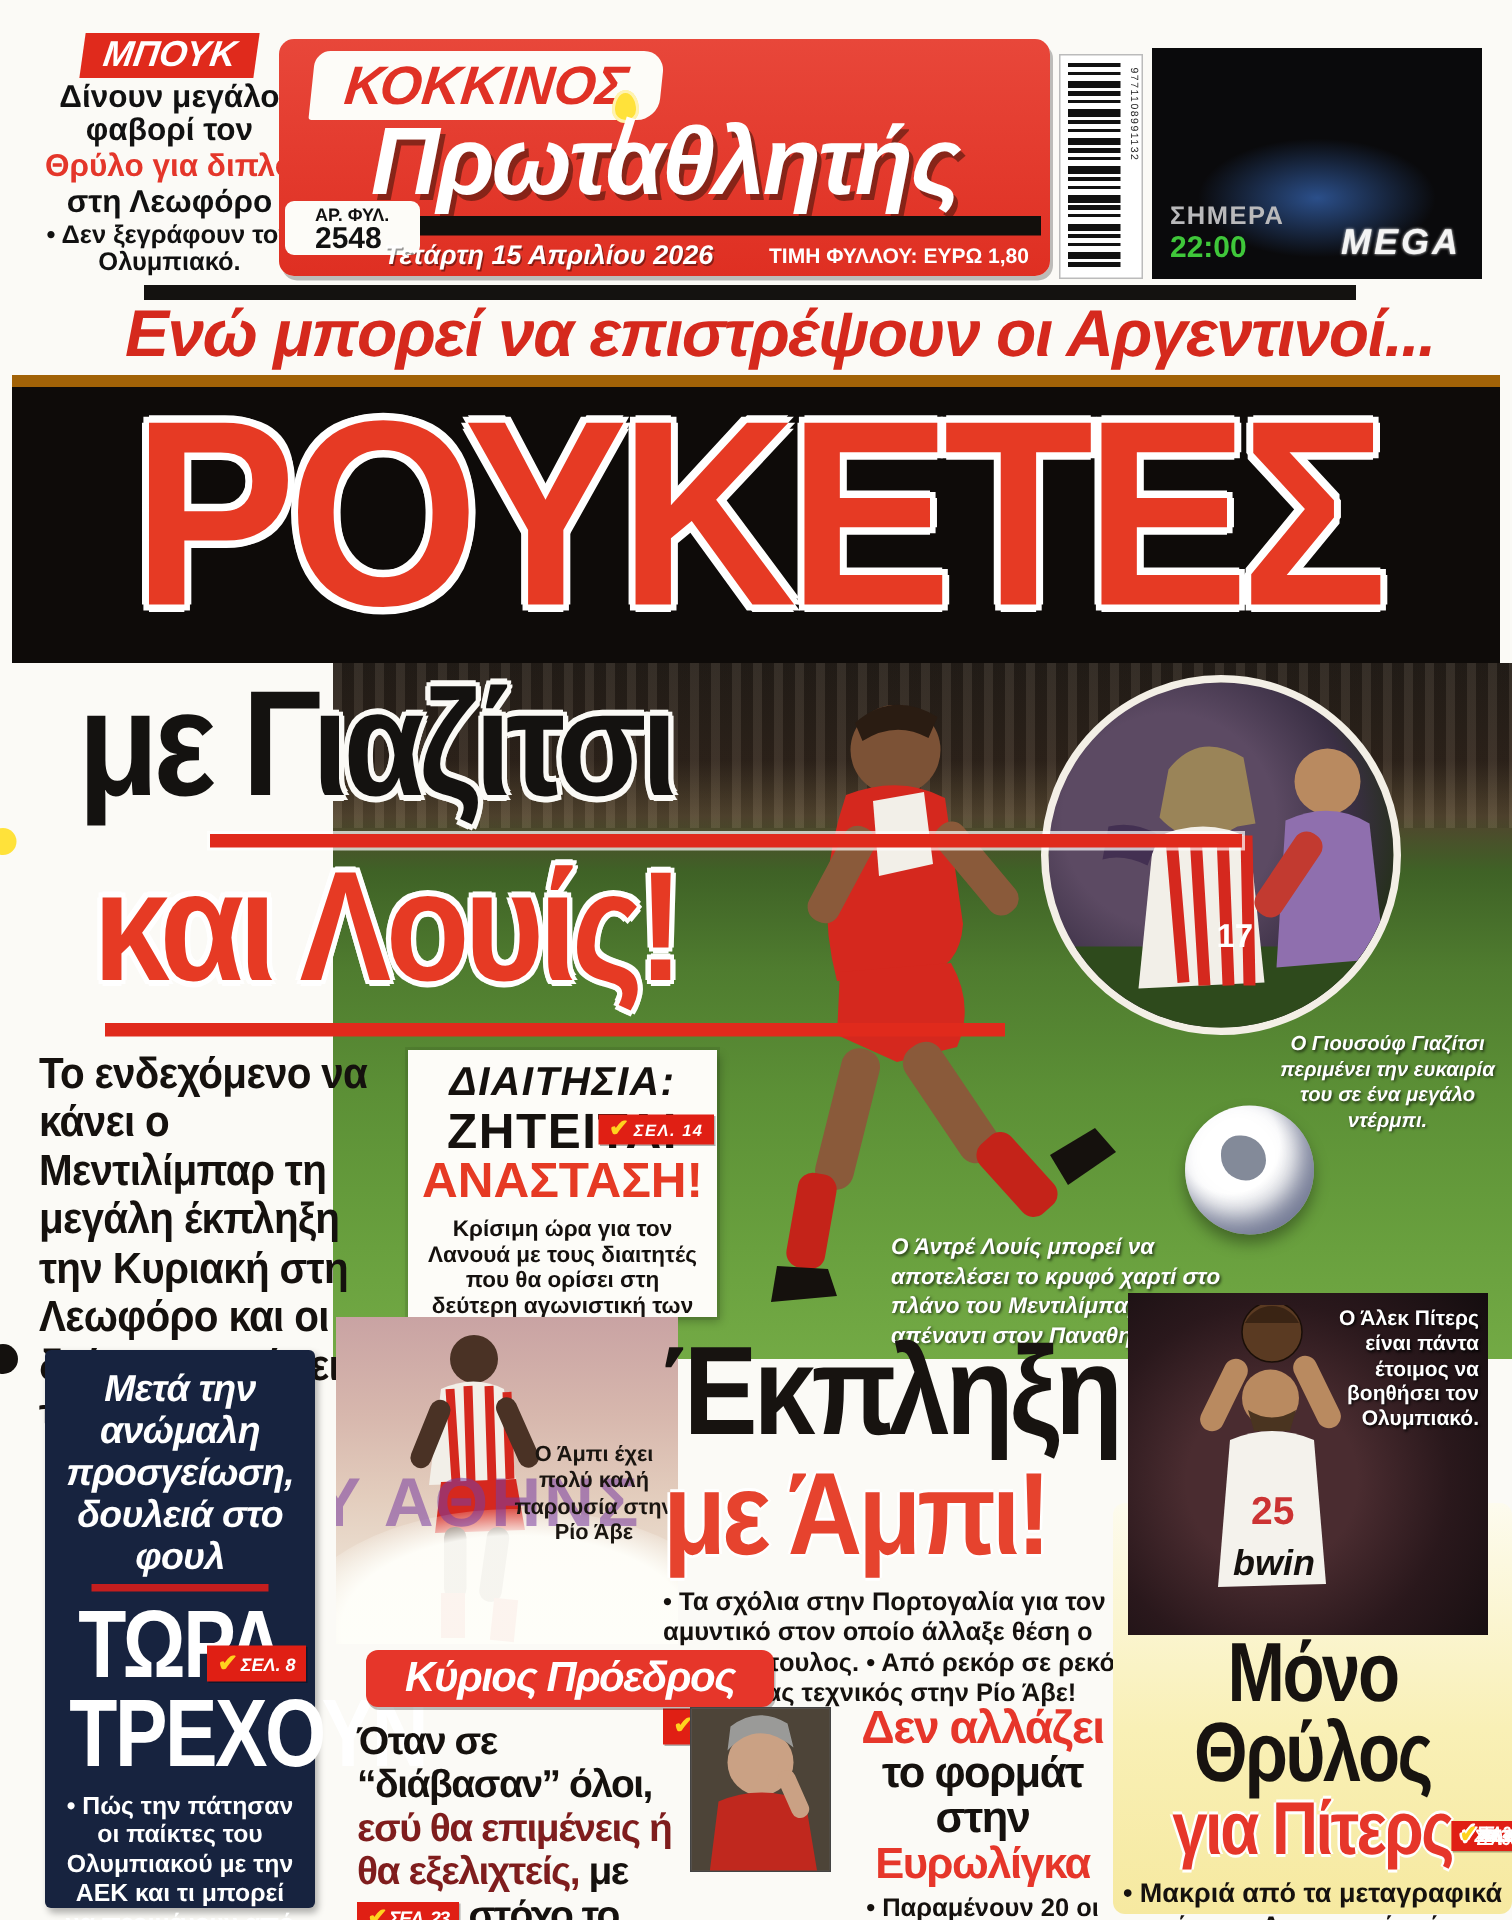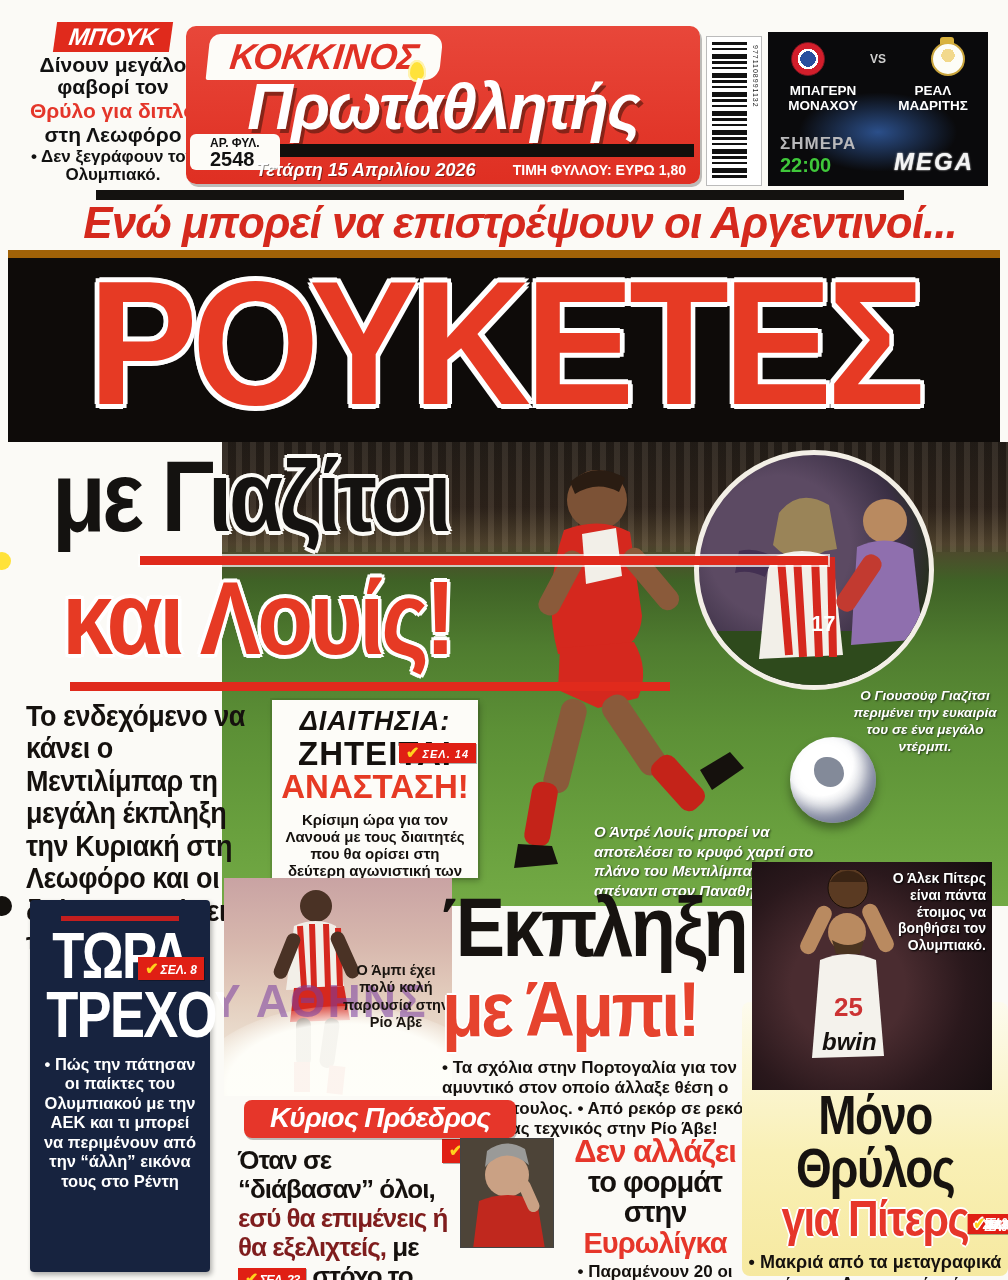--- a/index.html
+++ b/index.html
@@ -191,29 +191,20 @@
     <div class="mast-price">ΤΙΜΗ ΦΥΛΛΟΥ: ΕΥΡΩ 1,80</div>
   </div>
 
   <div class="barcode">
     <div class="bars"></div>
     <div class="digits">9771108991132</div>
   </div>
 
   <div class="tvbox">
     <div class="tv-glow"></div>
-    <div class="tv-row">
-      <span class="crest bayern"></span>
-      <span class="tv-vs">VS</span>
-      <span class="crest real"></span>
-    </div>
-    <div class="tv-names">
-      <div class="tv-name">ΜΠΑΓΕΡΝ ΜΟΝΑΧΟΥ</div>
-      <div class="tv-name">ΡΕΑΛ ΜΑΔΡΙΤΗΣ</div>
-    </div>
     <div class="tv-day">ΣΗΜΕΡΑ</div>
     <div class="tv-time">22:00</div>
     <div class="tv-channel">MEGA</div>
   </div>
 
   <div class="top-rule"></div>
   <div class="kicker">Ενώ μπορεί να επιστρέψουν οι Αργεντινοί...</div>
   <div class="headline-box">
     <div class="headline">ΡΟΥΚΕΤΕΣ</div>
   </div>
@@ -269,20 +260,21 @@
     <div class="ref-kicker">ΔΙΑΙΤΗΣΙΑ:</div>
     <div class="ref-l1">
       <span>ΖΗΤΕΙΤΑΙ</span>
       <span class="badge"><span class="check">✔</span><span>ΣΕΛ. 14</span></span>
     </div>
     <div class="ref-l2">ΑΝΑΣΤΑΣΗ!</div>
     <div class="ref-body">Κρίσιμη ώρα για τον Λανουά με τους διαιτητές που θα ορίσει στη δεύτερη αγωνιστική των πλέι οφ.</div>
   </div>
 
   <div class="navybox">
+    <div class="navy-intro">Μετά την ανώμαλη προσγείωση, δουλειά στο φουλ</div>
     <div class="navy-underline"></div>
     <div class="navy-h-wrap">
       <div class="navy-h">ΤΩΡΑ</div>
       <span class="badge"><span class="check">✔</span><span>ΣΕΛ. 8</span></span>
       <div class="navy-h">ΤΡΕΧΟΥΝ</div>
     </div>
     <div class="navy-bullet">• Πώς την πάτησαν οι παίκτες του Ολυμπιακού με την ΑΕΚ και τι μπορεί να περιμένουν από την “άλλη” εικόνα τους στο Ρέντη</div>
   </div>
 
   <div class="abi-photo">

